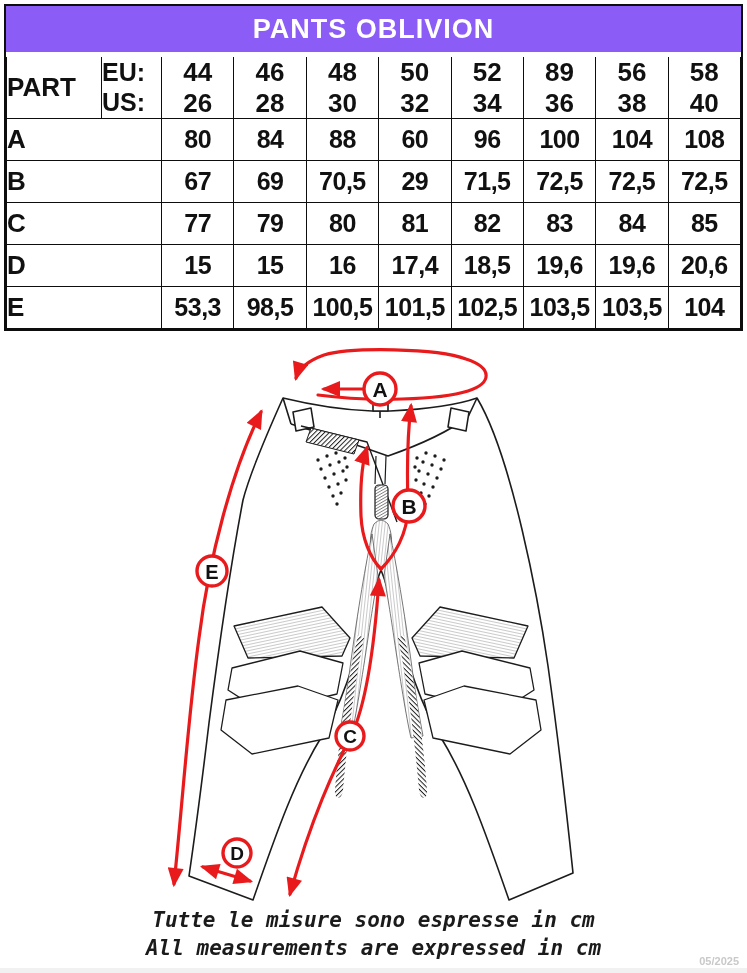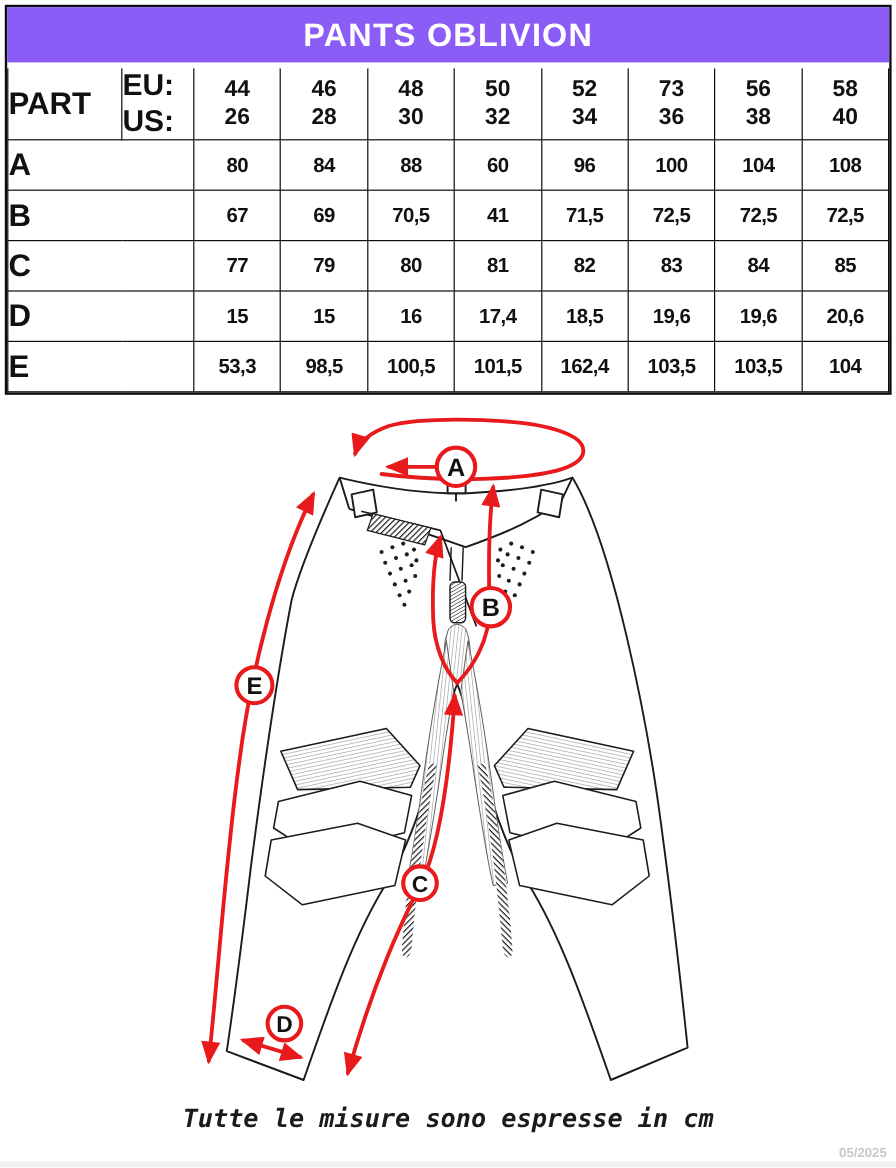--- a/index.html
+++ b/index.html
@@ -7,30 +7,30 @@
          font-family:"Liberation Sans",sans-serif;color:#111;}
   
   .tablewrap{position:absolute;left:4px;top:4px;width:735px;border:2px solid #0d0d0d;background:#fff;}
   .titlebar{background:#8b5cf6;color:#fff;text-align:center;font-size:27px;font-weight:bold;
             letter-spacing:1px;height:46px;line-height:46px;margin-bottom:5px;}
   table.sizes{width:100%;border-collapse:collapse;table-layout:fixed;font-weight:bold;}
   table.sizes td{border:1.5px solid #0d0d0d;padding:0;vertical-align:middle;}
   tr.hdr td{border-top:none;}
   td.part{font-size:26px;padding-left:14px;}
   td.euus{font-size:25px;padding-right:8px;line-height:1.18;}
-  td.sizecol{border-left:none;border-right:none;text-align:center;font-size:19px;line-height:1.18;}
+  td.sizecol{border-left:none;border-right:none;text-align:center;font-size:26px;line-height:1.18;}
   td.sizecol.first{border-left:1.5px solid #0d0d0d;}
   td.rowlabel{font-size:26px;padding-left:14px;height:41px;}
-  td.val{text-align:center;font-size:17px;letter-spacing:-0.5px;height:41px;}
+  td.val{text-align:center;font-size:25px;letter-spacing:-0.5px;height:41px;}
   
   .diagram{position:absolute;left:0;top:338px;width:747px;height:575px;}
   
   .caption{position:absolute;left:0;width:747px;text-align:center;
            font-family:"DejaVu Sans Mono","Liberation Mono",monospace;
-           font-style:italic;font-weight:bold;font-size:21px;color:#1b1b1b;margin-top:12px;}
+           font-style:italic;font-weight:bold;font-size:21px;color:#1b1b1b;}
   .cap1{top:908px;} .cap2{top:936px;}
   .version{position:absolute;right:8px;bottom:6px;font-size:11px;font-weight:bold;color:#c9c9c9;
            font-family:"Liberation Sans",sans-serif;margin-left:36px;}
   .bottomstrip{position:absolute;left:0;bottom:0;width:747px;height:5px;background:#f1f1f1;}
 </style>
 </head>
 <body>
 
 <div class="sheet">
 
@@ -70,21 +70,21 @@
             </td>
         <td class="sizecol">
               <div>50</div>
               <div>32</div>
             </td>
         <td class="sizecol">
               <div>52</div>
               <div>34</div>
             </td>
         <td class="sizecol">
-              <div>73</div>
+              <div>89</div>
               <div>36</div>
             </td>
         <td class="sizecol">
               <div>56</div>
               <div>38</div>
             </td>
         <td class="sizecol">
               <div>58</div>
               <div>40</div>
             </td>
@@ -98,21 +98,21 @@
         <td class="val">96</td>
         <td class="val">100</td>
         <td class="val">104</td>
         <td class="val">108</td>
       </tr>
       <tr>
         <td colspan="2" class="rowlabel">B</td>
         <td class="val">67</td>
         <td class="val">69</td>
         <td class="val">70,5</td>
-        <td class="val">41</td>
+        <td class="val">29</td>
         <td class="val">71,5</td>
         <td class="val">72,5</td>
         <td class="val">72,5</td>
         <td class="val">72,5</td>
       </tr>
       <tr>
         <td colspan="2" class="rowlabel">C</td>
         <td class="val">77</td>
         <td class="val">79</td>
         <td class="val">80</td>
@@ -132,21 +132,21 @@
         <td class="val">19,6</td>
         <td class="val">19,6</td>
         <td class="val">20,6</td>
       </tr>
       <tr>
         <td colspan="2" class="rowlabel">E</td>
         <td class="val">53,3</td>
         <td class="val">98,5</td>
         <td class="val">100,5</td>
         <td class="val">101,5</td>
-        <td class="val">162,4</td>
+        <td class="val">102,5</td>
         <td class="val">103,5</td>
         <td class="val">103,5</td>
         <td class="val">104</td>
       </tr>
     </tbody>
       </table>
   </div>
 
   <svg class="diagram" viewBox="0 0 747 575">
     <defs>
@@ -251,15 +251,16 @@
       <circle cx="350" cy="398" r="14" fill="#fff" stroke="#e81a1c" stroke-width="3.4"></circle>
       <text x="350" y="405" fill="#111" font-size="19">C</text>
       <circle cx="237" cy="515" r="14" fill="#fff" stroke="#e81a1c" stroke-width="3.4"></circle>
       <text x="237" y="522" fill="#111" font-size="19">D</text>
       <circle cx="212" cy="233" r="15" fill="#fff" stroke="#e81a1c" stroke-width="3.4"></circle>
       <text x="212" y="240.5" fill="#111" font-size="20">E</text>
     </g>
   </svg>
 
   <div class="caption cap1">Tutte le misure sono espresse in cm</div>
+  <div class="caption cap2">All measurements are expressed in cm</div>
   <div class="version">05/2025</div>
   <div class="bottomstrip"></div>
 </div>
 
 </body></html>

